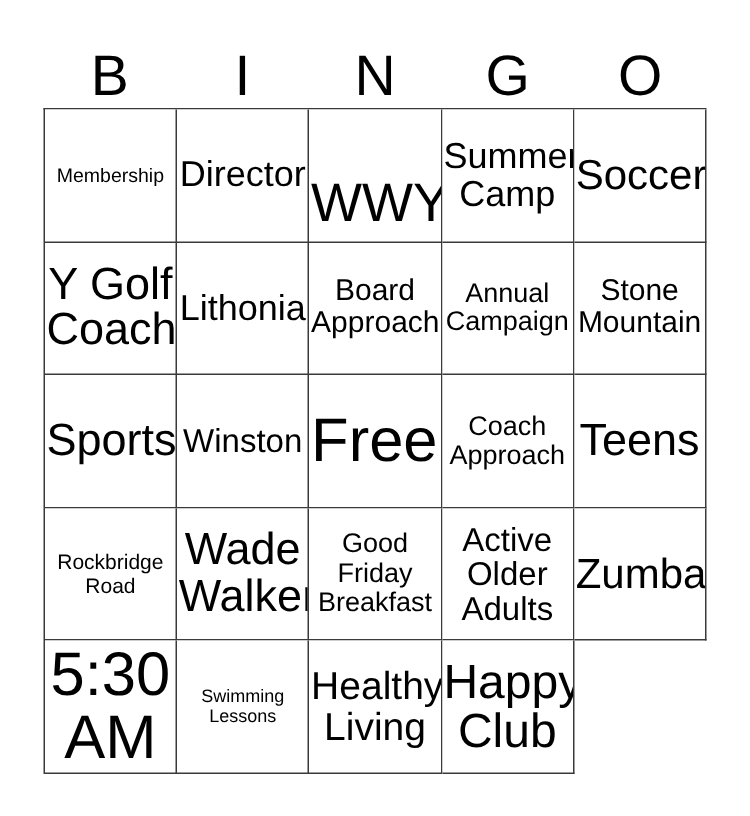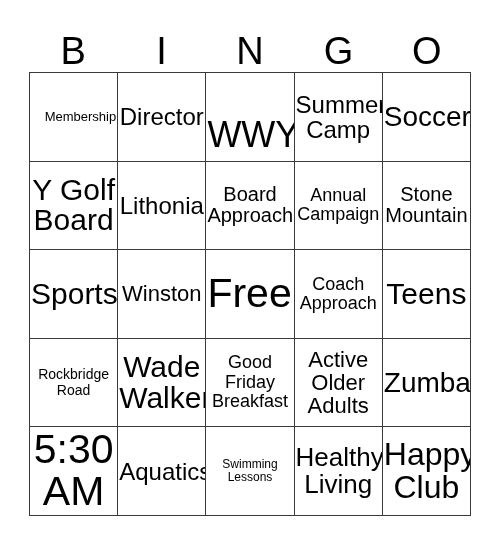--- a/index.html
+++ b/index.html
@@ -68,21 +68,21 @@
     background: #ffffff;
   }
   .cell-text {
     display: block;
     width: 100%;
     line-height: 1.04;
     white-space: pre-line;
     color: #000000;
   }
   
-  .fs-13 .cell-text { font-size: 13px; line-height: 1.12; text-align: right; }
+  .fs-13 .cell-text { font-size: 13px; line-height: 1.12; }
   .fs-14 .cell-text { font-size: 14px; line-height: 1.12; }
   .fs-16 .cell-text { font-size: 12px; line-height: 1.1; }
   .fs-18 .cell-text { font-size: 18px; line-height: 1.08; }
   .fs-20 .cell-text { font-size: 20px; line-height: 1.06; }
   .fs-22 .cell-text { font-size: 22px; line-height: 1.06; }
   .fs-24 .cell-text { font-size: 24px; line-height: 1.05; }
   .fs-26 .cell-text { font-size: 26px; line-height: 1.04; }
   .fs-28 .cell-text { font-size: 28px; line-height: 1.04; }
   .fs-30 .cell-text { font-size: 30px; line-height: 1.03; }
   .fs-32 .cell-text { font-size: 32px; line-height: 1.03; }
@@ -114,21 +114,21 @@
       </div>
       <div class="cell fs-24">
         <span class="cell-text">Summer
 Camp</span>
       </div>
       <div class="cell fs-28">
         <span class="cell-text">Soccer</span>
       </div>
       <div class="cell fs-30">
         <span class="cell-text">Y Golf
-Board</span>
+Coach</span>
       </div>
       <div class="cell fs-24">
         <span class="cell-text">Lithonia</span>
       </div>
       <div class="cell fs-20">
         <span class="cell-text">Board
 Approach</span>
       </div>
       <div class="cell fs-18">
         <span class="cell-text">Annual
@@ -172,23 +172,20 @@
 Older
 Adults</span>
       </div>
       <div class="cell fs-28">
         <span class="cell-text">Zumba</span>
       </div>
       <div class="cell fs-34">
         <span class="cell-text">5:30
 AM</span>
       </div>
-      <div class="cell fs-24">
-        <span class="cell-text">Aquatics</span>
-      </div>
       <div class="cell fs-16">
         <span class="cell-text">Swimming
 Lessons</span>
       </div>
       <div class="cell fs-26">
         <span class="cell-text">Healthy
 Living</span>
       </div>
       <div class="cell fs-32">
         <span class="cell-text">Happy

